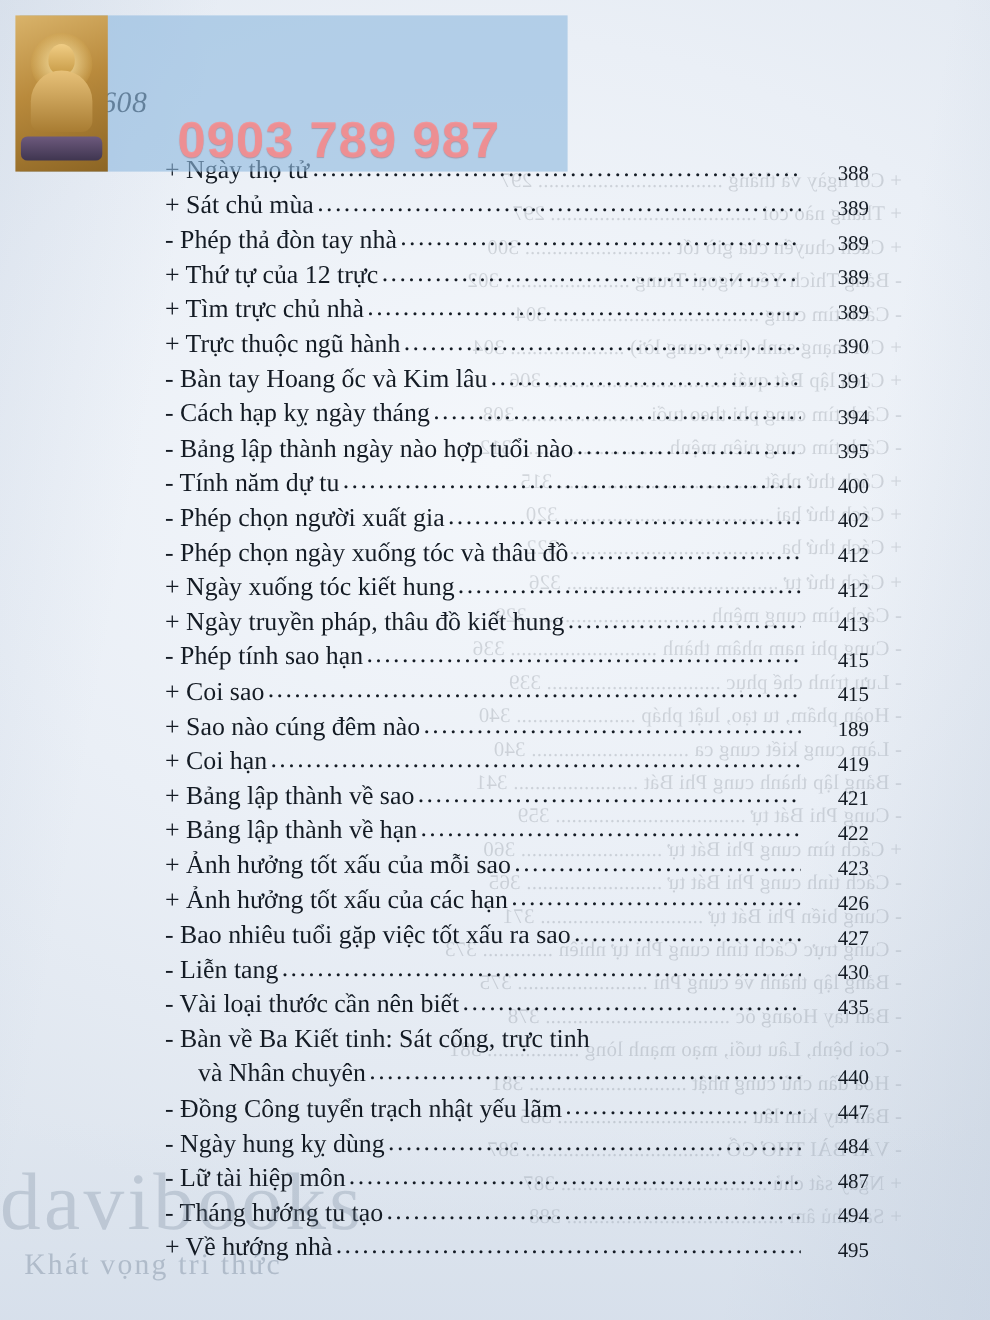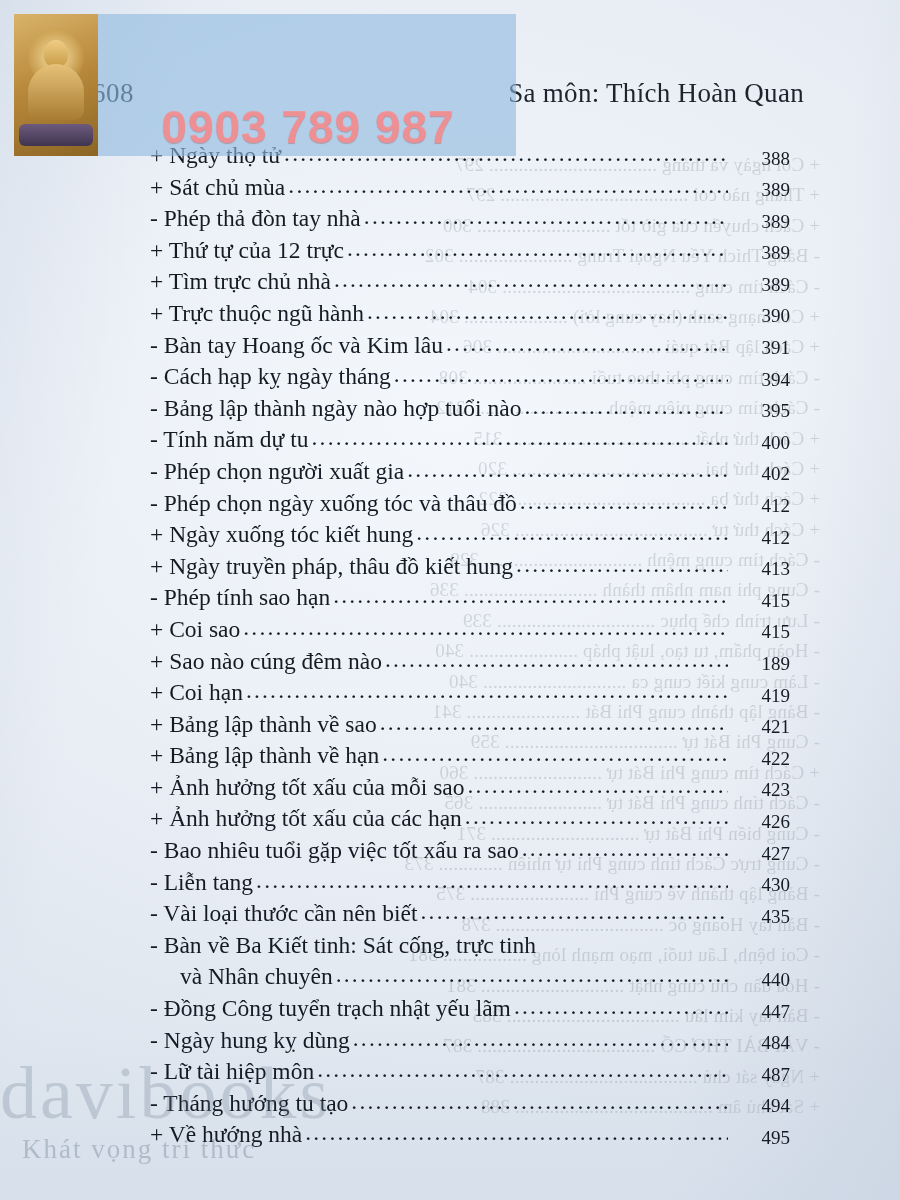--- a/index.html
+++ b/index.html
@@ -66,20 +66,21 @@
   
   .header {
     position: absolute;
     top: 78px;
     left: 92px;
     right: 96px;
     display: flex;
     align-items: baseline;
     justify-content: space-between;
     z-index: 4;
+    font-style: italic;
   }
   .folio {
     font-size: 27px;
     color: #1c242e;
     letter-spacing: 0.5px;
   }
   .running-head {
     font-size: 27px;
     color: #1c242e;
     letter-spacing: 0.3px;
@@ -254,21 +255,20 @@
 </style>
 </head>
 <body>
 
 <div id="page">
 
   <div class="bleed" id="bleed"><span class="bline">+ Coi ngày và tháng .................................. 297</span><span class="bline">+ Tháng nào coi ...................................... 297</span><span class="bline">+ Cách chuyển của giờ tốt ........................... 300</span><span class="bline">- Bảng Thích Yếu Ngoại Trung ....................... 302</span><span class="bline">- Cách tìm cung ...................................... 304</span><span class="bline">+ Coi mạng sanh (hay cung lời) ..................... 304</span><span class="bline">+ Cách lập Bát quái ................................. 306</span><span class="bline">- Cách tìm cung phi theo tuổi ....................... 308</span><span class="bline">- Cách tìm cung niên mệnh ........................... 312</span><span class="bline">+ Cách thứ nhất ..................................... 315</span><span class="bline">+ Cách thứ hai ...................................... 320</span><span class="bline">+ Cách thứ ba ....................................... 322</span><span class="bline">+ Cách thứ tư ....................................... 326</span><span class="bline">- Cách tìm cung mệnh ................................ 329</span><span class="bline">- Cung phi nam nhâm thành ........................... 336</span><span class="bline">- Lưu trình chế phục ................................ 339</span><span class="bline">- Hoàn phẩm, tu tạo, luật pháp ...................... 340</span><span class="bline">- Làm cung kiết cung ca ............................. 340</span><span class="bline">- Bảng lập thành cung Phi Bát ....................... 341</span><span class="bline">- Cung Phi Bát tự ................................... 359</span><span class="bline">+ Cách tìm cung Phi Bát tự .......................... 360</span><span class="bline">- Cách tính cung Phi Bát tự ......................... 365</span><span class="bline">- Cung biến Phi Bát tự .............................. 371</span><span class="bline">- Cung trực Cách tính cung Phi tự nhiên ............. 373</span><span class="bline">- Bảng lập thành về cung Phi ........................ 375</span><span class="bline">- Bàn tay Hoang ốc .................................. 378</span><span class="bline">- Coi bệnh, Lâu tuổi, mạo mạnh lòng ................. 381</span><span class="bline">- Hóa dần chủ cung nhật ............................. 381</span><span class="bline">- Bàn tay kim lâu ................................... 385</span><span class="bline">- VÀI BÀI THƠ CỔ .................................... 387</span><span class="bline">+ Ngày sát chủ ...................................... 387</span><span class="bline">+ Sát chủ âm ........................................ 388</span></div>
 
   <div class="header">
     <div class="folio">608</div>
-    <div class="running-head">Sa môn: Thích Hoàn Quan</div>
   </div>
 
   <div class="toc" id="toc">
       <div class="toc-row">
         <span class="toc-label">+ Ngày thọ tử</span>
         <span class="toc-dots">........................................................................................................................</span>
         <span class="toc-page">388</span>
       </div>
       <div class="toc-row">
         <span class="toc-label">+ Sát chủ mùa</span>

